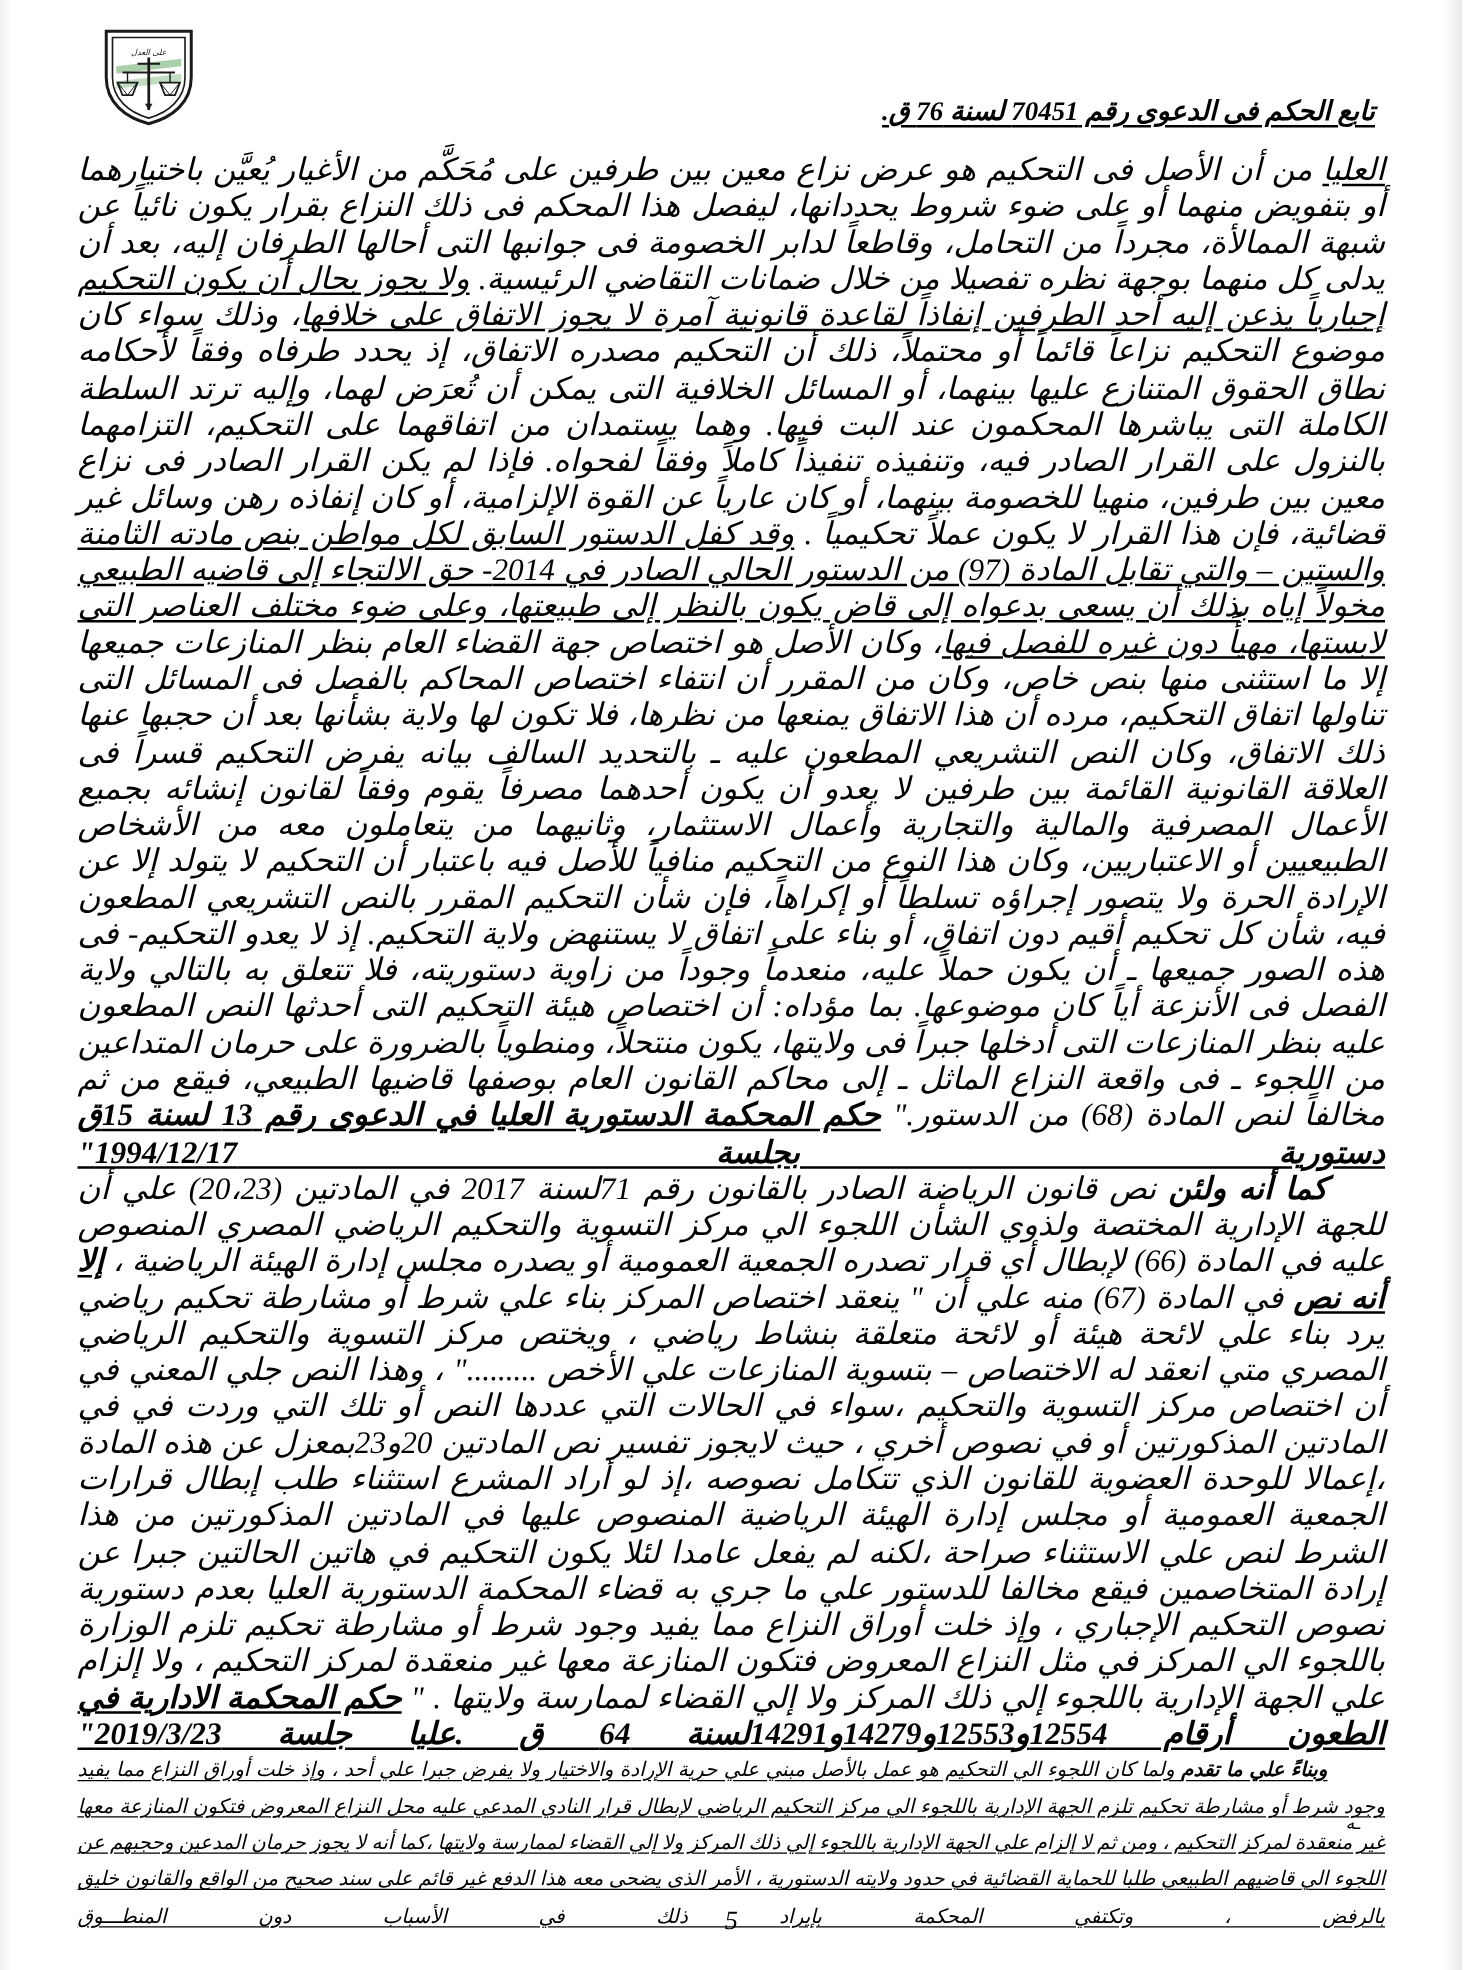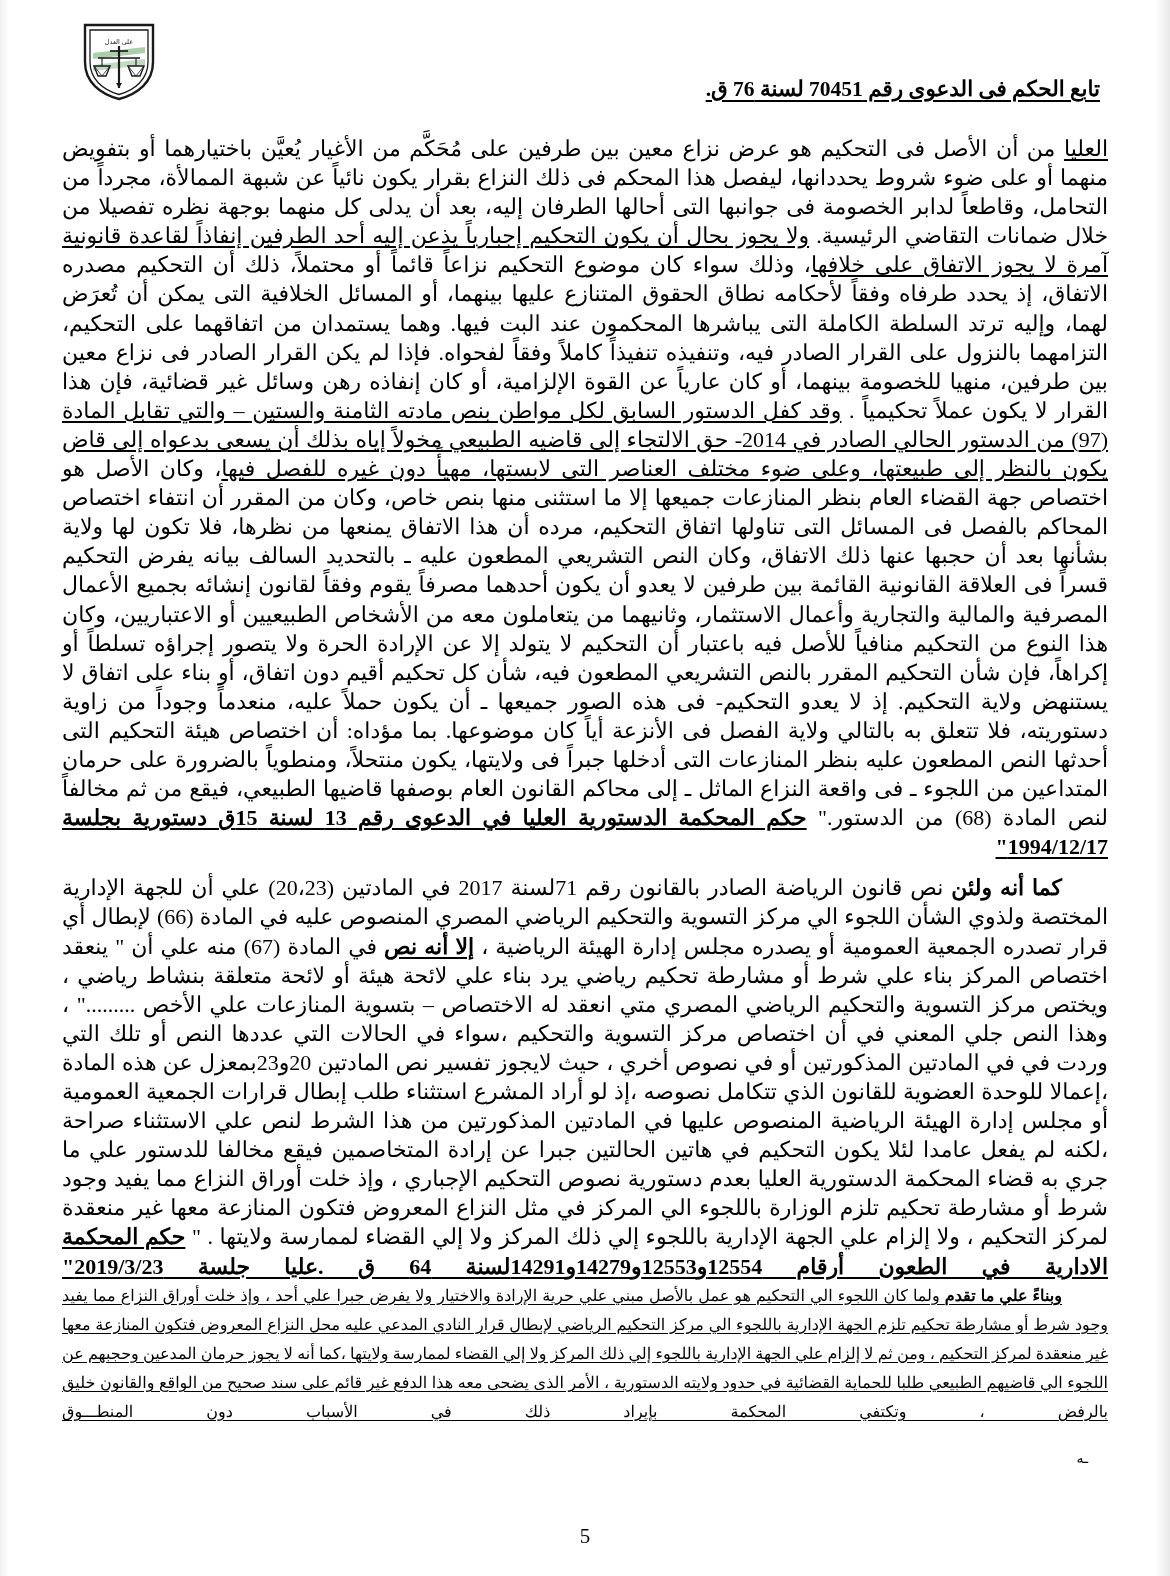--- a/index.html
+++ b/index.html
@@ -9,20 +9,21 @@
   }
   .page {
     position: relative;
     width: 1170px;
     height: 1576px;
     background: #ffffff;
     overflow: hidden;
     font-family: "Liberation Serif", "DejaVu Serif", serif;
     color: #000000;
     box-sizing: border-box;
+    font-style: italic;
   }
   
   .scan-edge-left {
     position: absolute;
     top: 0; left: 0;
     width: 9px; height: 1576px;
     background: linear-gradient(to right, #efefef 0%, #f8f8f8 55%, #ffffff 100%);
   }
   .scan-edge-right {
     position: absolute;
@@ -63,22 +64,22 @@
   .body-area {
     position: absolute;
     top: 122px;
     left: 62px;
     width: 1046px;
     direction: rtl;
     text-align: justify;
     text-justify: inter-word;
   }
   p.para {
-    margin: 12px 0 0 0;
-    font-size: 22px;
+    margin: 0 0 0 0;
+    font-size: 25px;
     line-height: 29.1px;
     text-align: justify;
     text-align-last: justify;
     direction: rtl;
     word-spacing: 0.5px;
   }
   .u   { text-decoration: underline; text-underline-offset: 3px; }
   .b   { font-weight: bold; }
   .bu  { font-weight: bold; text-decoration: underline; text-underline-offset: 3px; }
   .indent { display: inline-block; width: 46px; }

